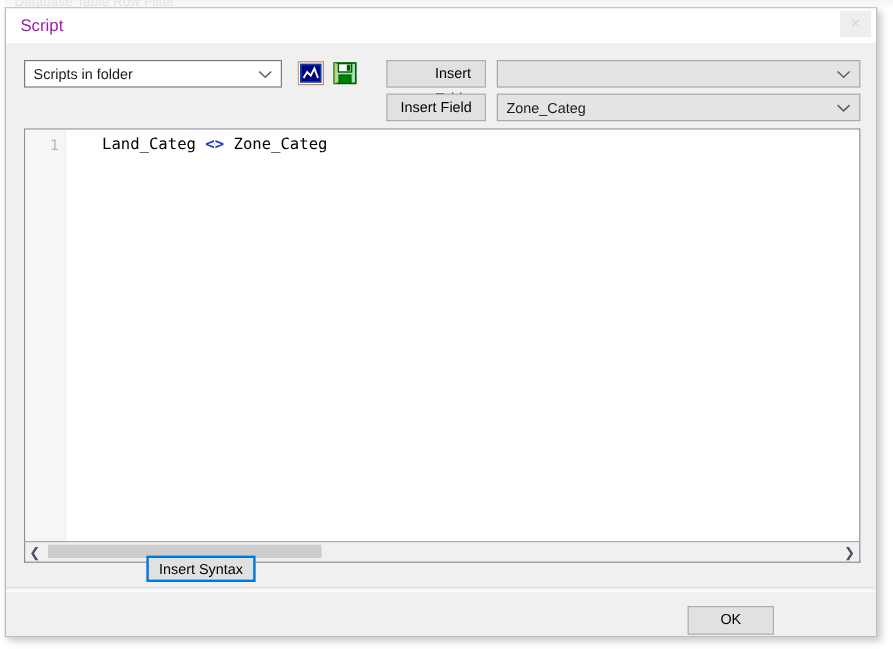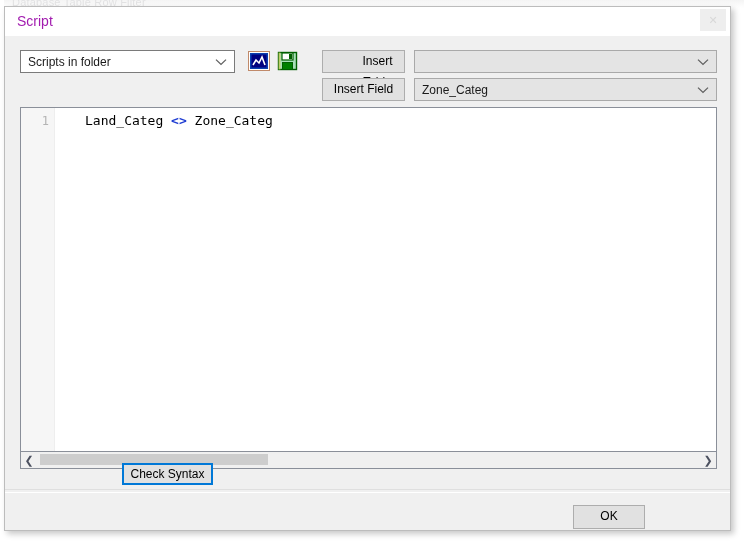--- a/index.html
+++ b/index.html
@@ -307,21 +307,21 @@
       </div>
     </div>
 
     <div id="hscroll">
       <div class="sb-arrow left">❮</div>
       <div class="sb-thumb"></div>
       <div class="sb-arrow right">❯</div>
     </div>
 
 
-    <div class="btn focused" style="left:117px; top:427px; width:91px; height:22px;">Check Syntax</div>
+    <div class="btn focused" style="left:117px; top:427px; width:91px; height:22px;">Insert Syntax</div>
 
     <div id="footer-sep"></div>
     <div id="footer-sep2"></div>
 
     <div class="btn" style="left:568px; top:469px; width:72px; height:24px;text-align:center;">OK</div>
 
 
   </div>
 </div>
 

